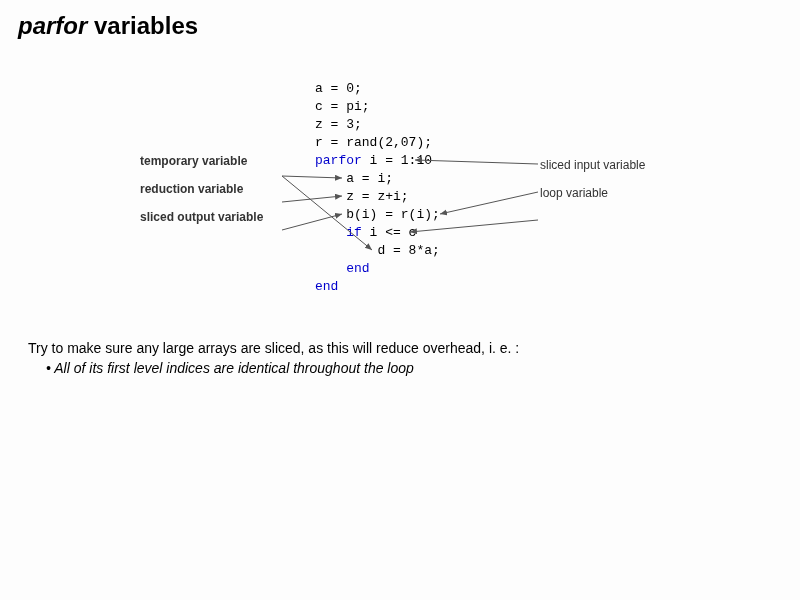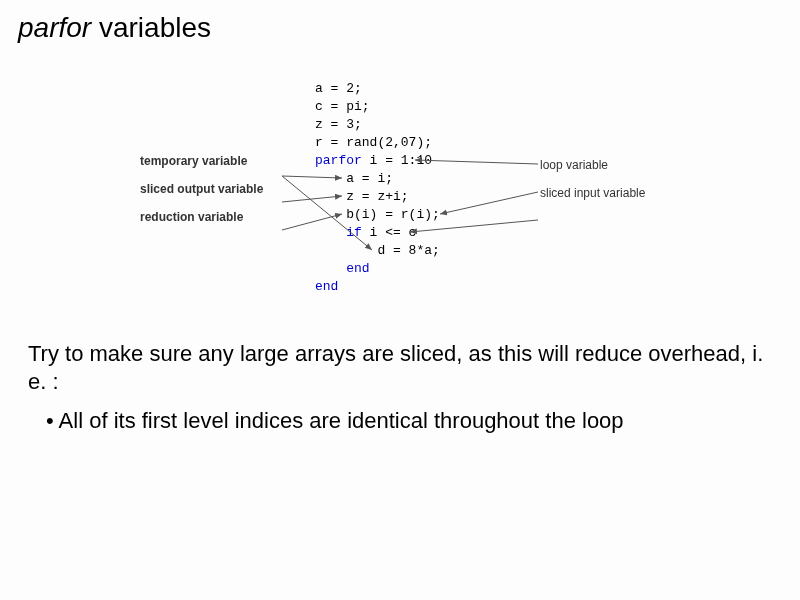--- a/index.html
+++ b/index.html
@@ -9,22 +9,22 @@
     background: #fdfdfd;
     font-family: Arial, Helvetica, sans-serif;
     color: #000;
     position: relative;
     overflow: hidden;
   }
   .title {
     position: absolute;
     top: 12px;
     left: 18px;
-    font-size: 28px;
-    font-weight: 400;
+    font-size: 24px;
+    font-weight: 700;
   }
   .title .kw { font-style: italic; }
   .diagram {
     position: absolute;
     top: 80px;
     left: 140px;
     width: 520px;
     height: 230px;
   }
   .code {
@@ -52,58 +52,58 @@
     position: absolute;
     left: 0; top: 0;
     width: 520px; height: 230px;
     pointer-events: none;
   }
   .bodytext {
     position: absolute;
     top: 340px;
     left: 28px;
     right: 28px;
-    font-size: 22px;
+    font-size: 14px;
     line-height: 1.25;
   }
-  .bodytext ul { list-style: none; margin-top: 12px; }
+  .bodytext ul { list-style: none; margin-top: 2px; font-style: italic; }
   .bodytext li::before { content: "•  "; }
   .bodytext li { padding-left: 18px; }
 </style>
 </head>
 <body>
 
 <div class="title">
   <span class="kw">parfor</span><span> variables</span>
 </div>
 
 <div class="diagram">
 
-  <div class="code"><span>a = 2;</span>
+  <div class="code"><span>a = 0;</span>
 <span>c = pi;</span>
 <span>z = 3;</span>
 <span>r = rand(2,07);</span>
 <span class="kw">parfor</span><span> i = 1:10</span>
 <span>    a = i;</span>
 <span>    z = z+i;</span>
 <span>    b(i) = r(i);</span>
 <span class="kw">    if</span><span> i &lt;= c</span>
 <span>        d = 8*a;</span>
 <span class="kw">    end</span>
 <span class="kw">end</span></div>
 
   <div class="labels-left">
     <div>temporary variable</div>
+    <div>reduction variable</div>
     <div>sliced output variable</div>
-    <div>reduction variable</div>
   </div>
 
   <div class="labels-right">
+    <div>sliced input variable</div>
     <div>loop variable</div>
-    <div>sliced input variable</div>
   </div>
 
   <svg class="arrows">
     <defs>
       <marker id="ah" markerWidth="8" markerHeight="8" refX="7" refY="3" orient="auto">
         <path d="M0,0 L7,3 L0,6 Z" fill="#555"></path>
       </marker>
     </defs>
 
     <line x1="142" y1="96" x2="202" y2="98" stroke="#555" stroke-width="1" marker-end="url(#ah)"></line>

